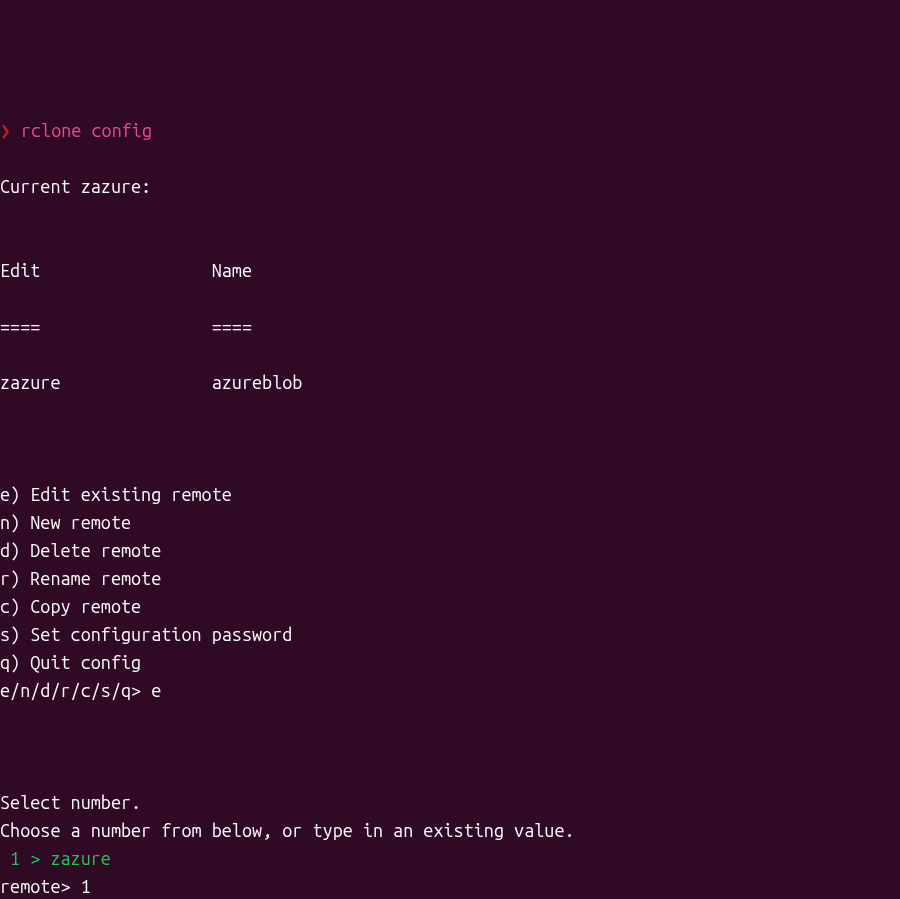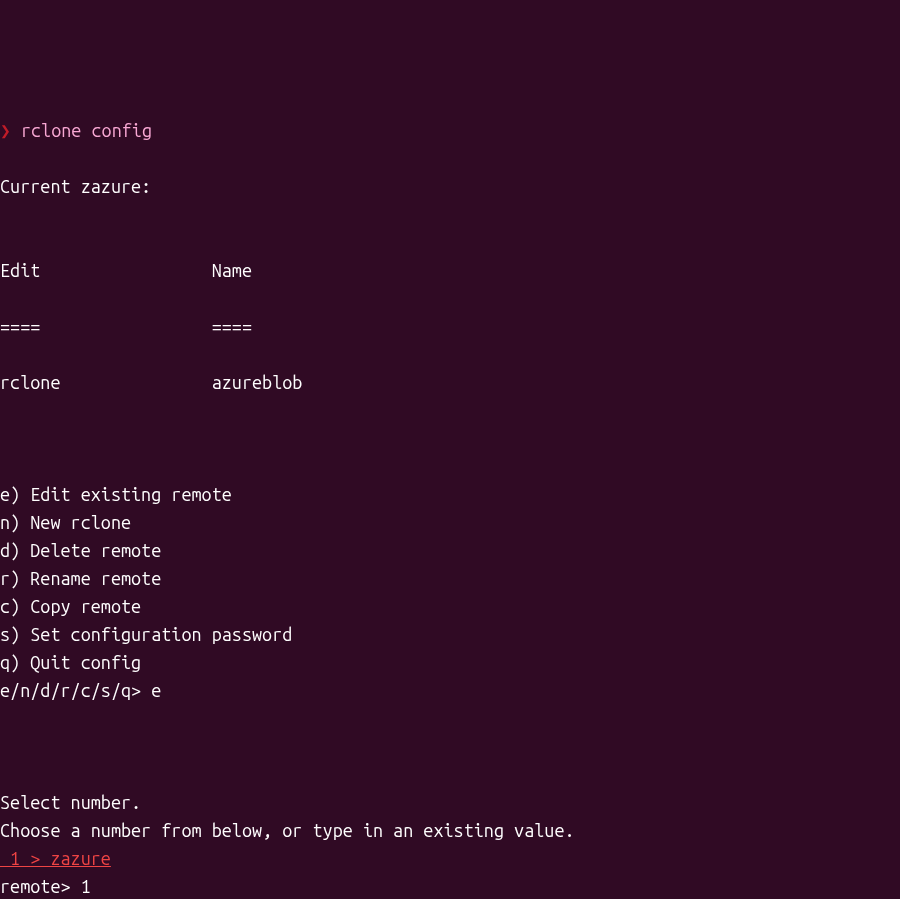--- a/index.html
+++ b/index.html
@@ -9,39 +9,39 @@
       font-family: 'Ubuntu Mono', 'DejaVu Sans Mono', 'Consolas', monospace;
       font-size: 18px;
       line-height: 28px;
       width: 900px;
       height: 899px;
       overflow: hidden;
       padding: 4px 0 0 0;
       white-space: pre;
     }
     .prompt-caret { color: #c01c28; font-weight: bold; }
-    .cmd { color: #f9a8d4; text-align: center; }
-    .red-item { color: #ef4444; text-decoration: underline; }
+    .cmd { color: #ec4899; text-align: center; }
+    .red-item { color: #22c55e; }
     .line { min-height: 28px; }
     [data-bind] { display: inline; }
   </style>
 </head>
 <body>
 
 
 
 <div class="line"><span class="prompt-caret" data-bind="prompt_symbol">❯</span> <span class="cmd" data-bind="command">rclone config</span></div>
 <div class="line" data-bind="header">Current zazure:</div>
 <div class="line"> </div>
 <div class="line"><span data-bind="table.col1">Edit</span>                 <span data-bind="table.col2">Name</span></div>
 <div class="line"><span data-bind="table.underline">====</span>                 <span data-bind="table.underline">====</span></div>
-<div class="line"><span data-bind="table.row.name">rclone</span>               <span data-bind="table.row.type">azureblob</span></div>
+<div class="line"><span data-bind="table.row.name">zazure</span>               <span data-bind="table.row.type">azureblob</span></div>
 <div class="line"> </div>
 <div class="line" data-bind="menu.e">e) Edit existing remote</div>
-<div class="line" data-bind="menu.n">n) New rclone</div>
+<div class="line" data-bind="menu.n">n) New remote</div>
 <div class="line" data-bind="menu.d">d) Delete remote</div>
 <div class="line" data-bind="menu.r">r) Rename remote</div>
 <div class="line" data-bind="menu.c">c) Copy remote</div>
 <div class="line" data-bind="menu.s">s) Set configuration password</div>
 <div class="line" data-bind="menu.q">q) Quit config</div>
 <div class="line"><span data-bind="menu.prompt">e/n/d/r/c/s/q&gt;</span> <span data-bind="menu.input">e</span></div>
 <div class="line"> </div>
 <div class="line" data-bind="select.title">Select number.</div>
 <div class="line" data-bind="select.instruction">Choose a number from below, or type in an existing value.</div>
 <div class="line red-item" data-bind="select.option"> 1 &gt; zazure</div>

